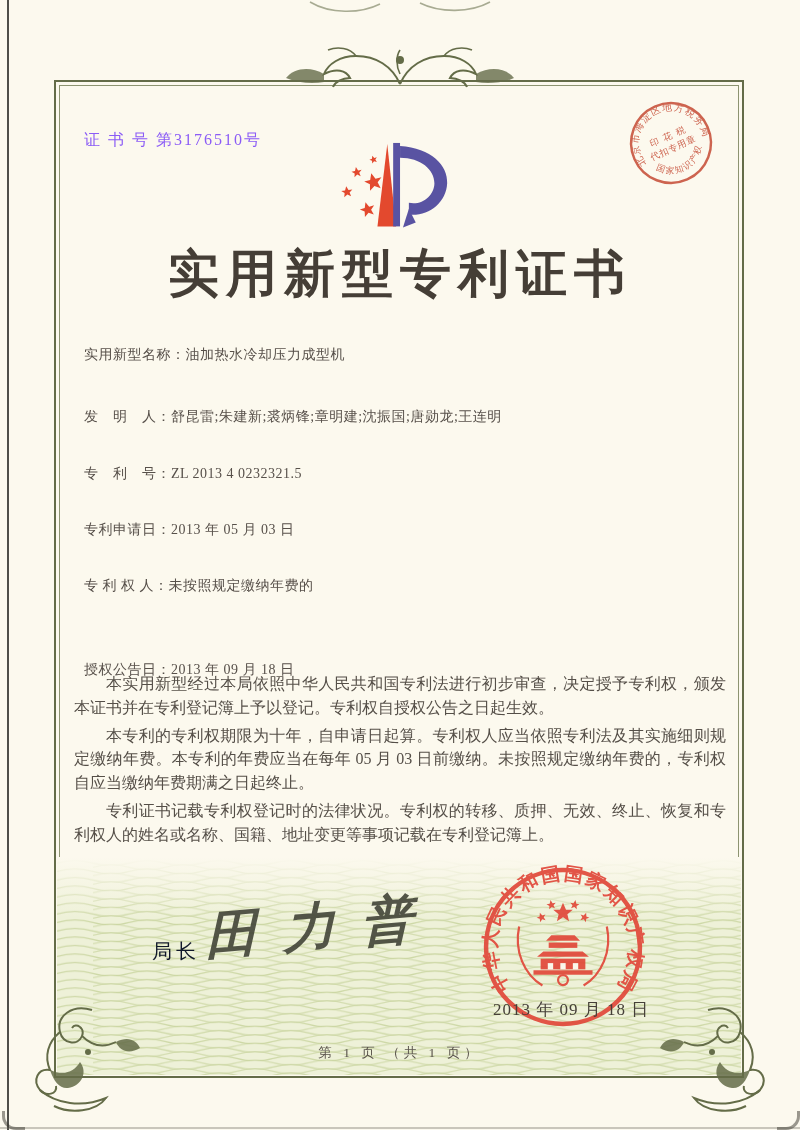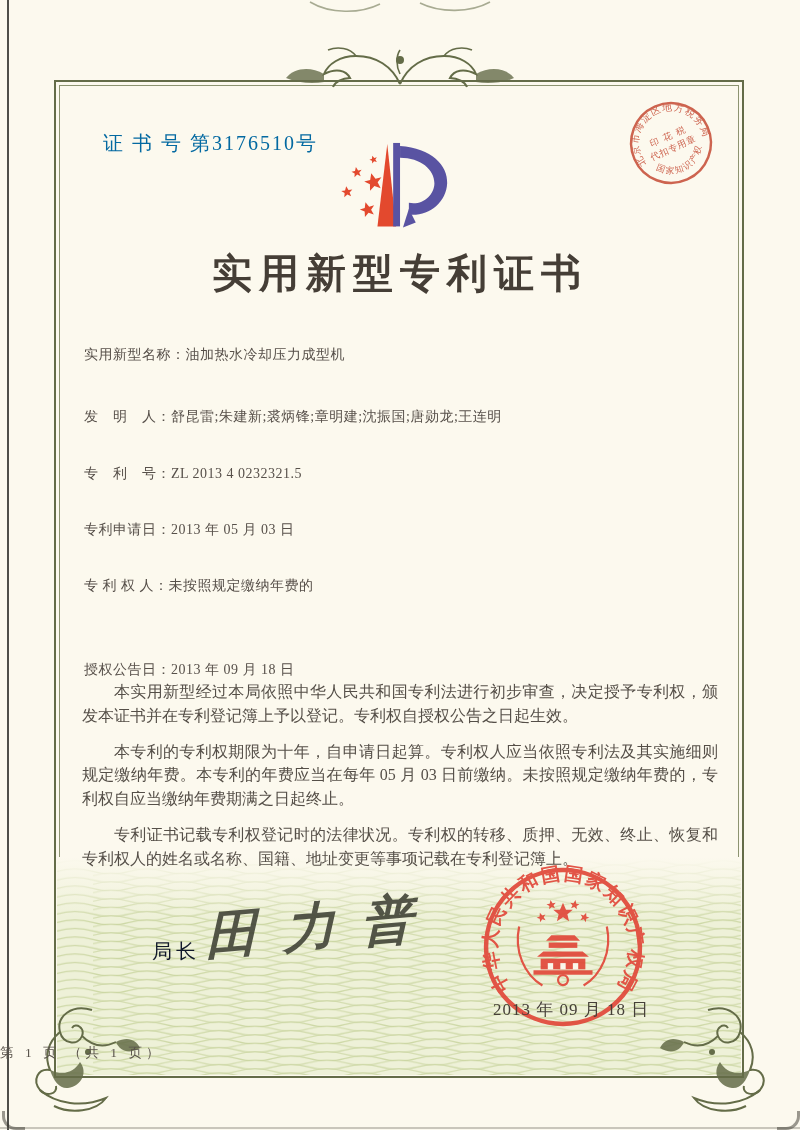--- a/index.html
+++ b/index.html
@@ -29,58 +29,58 @@
   .frame-inner{
     position:absolute;left:3px;top:3px;right:3px;bottom:3px;
     border:1px solid #8d9471;
   }
   .orn{position:absolute;pointer-events:none;}
   
   .waveband{position:absolute;left:57px;top:857px;width:684px;height:218px;}
   
   .cert-no{
     position:absolute;left:84px;top:130px;
-    font-size:20px;letter-spacing:2px;color:#0369a1;white-space:nowrap;margin-left:19px;
+    font-size:16px;letter-spacing:2px;color:#8b5cf6;white-space:nowrap;
   }
   .logo-box{position:absolute;left:318px;top:140px;width:168px;height:108px;}
   .doc-title{
-    position:absolute;left:0;top:246px;width:100%;
-    text-align:center;font-size:40px;font-weight:600;
+    position:absolute;left:0;top:240px;width:100%;
+    text-align:center;font-size:51px;font-weight:600;
     letter-spacing:7px;color:#453e36;white-space:nowrap;font-family:Liberation Mono, monospace;
   }
   .field{
     position:absolute;left:84px;
     font-size:14px;color:#57504a;letter-spacing:.5px;white-space:nowrap;
   }
   .paragraphs{
     position:absolute;left:70px;top:668px;width:660px;
     font-size:16px;line-height:23.8px;color:#554f48;
     text-align:justify;
   }
-  .paragraphs p{margin:12px;text-indent:2em;}
+  .paragraphs p{margin:4px;text-indent:2em;}
   .sig-role{
     position:absolute;left:152px;top:938px;
     font-size:20px;letter-spacing:4px;color:#0f172a;
   }
   .sig-name{
     position:absolute;left:205px;top:892px;
     font-size:52px;font-weight:700;font-style:italic;
     letter-spacing:26px;color:var(--ink,#3e4034);
     transform:rotate(-5deg) skewX(-4deg);
     opacity:.88;white-space:nowrap;
   }
   .tax-stamp{position:absolute;left:622px;top:94px;width:98px;height:98px;transform:rotate(-24deg);opacity:.88;}
   .office-seal{position:absolute;left:478px;top:862px;width:170px;height:170px;opacity:.92;}
   .seal-date{
     position:absolute;left:493px;top:998px;z-index:5;
     font-size:17px;letter-spacing:1px;color:#453f38;white-space:nowrap;
   }
   .footer{
     position:absolute;left:0;top:1044px;width:100%;
-    text-align:left;font-size:13.5px;letter-spacing:4px;color:#5a544c;
+    text-align:center;font-size:13.5px;letter-spacing:4px;color:#5a544c;
   }
 </style>
 </head>
 <body>
 
 <div class="page">
 
   <div class="scan-left-line"></div>
   <div class="scan-bottom-line"></div>
   <div class="scan-corner bl"></div>

